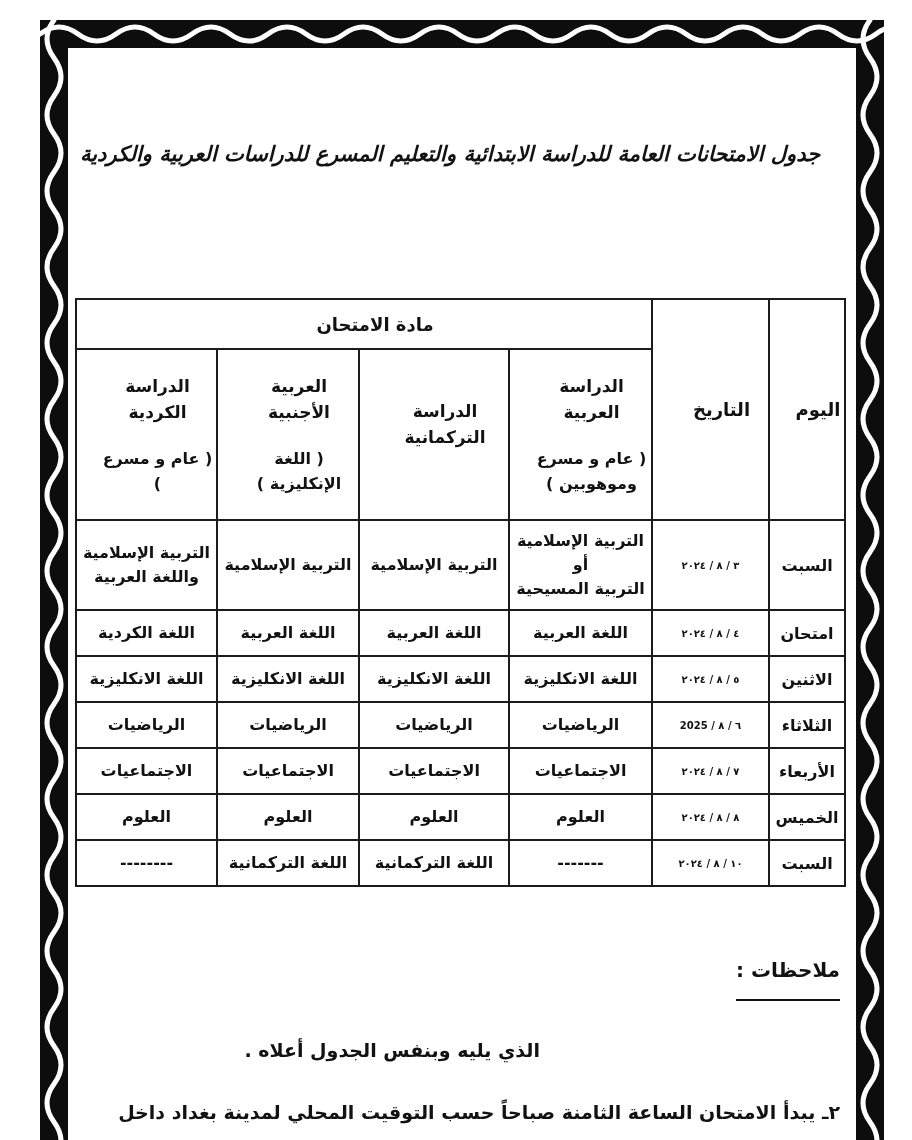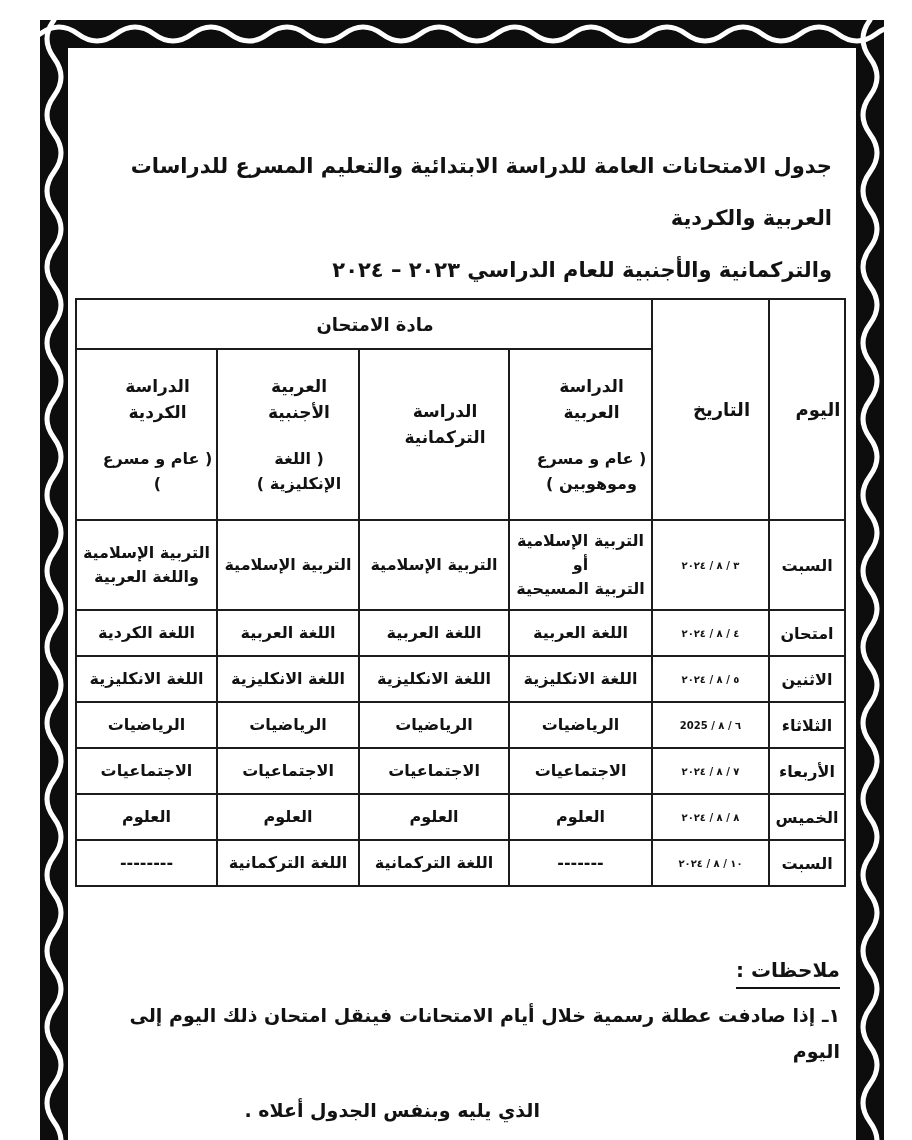--- a/index.html
+++ b/index.html
@@ -10,25 +10,26 @@
     background: #ffffff;
     color: #121212;
     font-family: "DejaVu Sans", "DejaVu Serif", sans-serif;
   }
   .frame-svg { position: absolute; inset: 0; pointer-events: none; }
 
   .content { position: absolute; inset: 0; direction: rtl; }
 
   .title-block {
     position: absolute;
-    top: 140px;
+    top: 128px;
     right: 80px;
     width: 752px;
-    text-align: right;
+    text-align: left;
     font-weight: bold;
+    font-style: italic;
   }
   .title-line { font-size: 21px; line-height: 52px; letter-spacing: 0.2px; }
 
   table.schedule {
     position: absolute;
     top: 298px;
     right: 66px;
     width: 769px;
     border-collapse: collapse;
     table-layout: fixed;
@@ -58,21 +59,21 @@
     top: 958px;
     right: 72px;
     width: 760px;
     font-size: 19px;
   }
   .notes-heading {
     display: inline-block;
     font-size: 20px;
     font-weight: bold;
     border-bottom: 2px solid #121212;
-    padding-bottom: 5px;
+    padding-bottom: 17px;
     margin-bottom: 8px;
   }
   .note-item { margin-bottom: 26px; font-weight: 600; }
   .note-line { line-height: 36px; }
   .note-line.line-1 { padding-right: 300px; margin-top: 23px; }
 </style>
 </head>
 <body>
 
 <svg class="frame-svg" width="912" height="1140" viewBox="0 0 912 1140">
@@ -92,21 +93,20 @@
   <rect x="856" y="20" width="28" height="1120" fill="#0d0d0d"></rect>
   <path id="waveTop" clip-path="url(#clipTop)" fill="none" stroke="#ffffff" stroke-width="5" stroke-linecap="round" d="M 40 34 q 19 -14 38 0 t 38 0 t 38 0 t 38 0 t 38 0 t 38 0 t 38 0 t 38 0 t 38 0 t 38 0 t 38 0 t 38 0 t 38 0 t 38 0 t 38 0 t 38 0 t 38 0 t 38 0 t 38 0 t 38 0 t 38 0 t 38 0 t 38 0"></path>
   <path id="waveLeft" clip-path="url(#clipLeft)" fill="none" stroke="#ffffff" stroke-width="5" stroke-linecap="round" d="M 54 20 q -14 19 0 38 t 0 38 t 0 38 t 0 38 t 0 38 t 0 38 t 0 38 t 0 38 t 0 38 t 0 38 t 0 38 t 0 38 t 0 38 t 0 38 t 0 38 t 0 38 t 0 38 t 0 38 t 0 38 t 0 38 t 0 38 t 0 38 t 0 38 t 0 38 t 0 38 t 0 38 t 0 38 t 0 38 t 0 38 t 0 38"></path>
   <path id="waveRight" clip-path="url(#clipRight)" fill="none" stroke="#ffffff" stroke-width="5" stroke-linecap="round" d="M 870 20 q -14 19 0 38 t 0 38 t 0 38 t 0 38 t 0 38 t 0 38 t 0 38 t 0 38 t 0 38 t 0 38 t 0 38 t 0 38 t 0 38 t 0 38 t 0 38 t 0 38 t 0 38 t 0 38 t 0 38 t 0 38 t 0 38 t 0 38 t 0 38 t 0 38 t 0 38 t 0 38 t 0 38 t 0 38 t 0 38 t 0 38"></path>
 </svg>
 
 <div class="content">
 
   <div class="title-block">
     <div class="title-line">جدول الامتحانات العامة للدراسة الابتدائية والتعليم المسرع للدراسات العربية والكردية</div>
-    <div class="title-line">والتركمانية والأجنبية للعام الدراسي ٢٠٢٣ – ٢٠٢٤</div>
   </div>
 
   <table class="schedule">
     <colgroup>
       <col style="width:76px">
         <col style="width:117px">
         <col style="width:143px">
       <col style="width:150px">
         <col style="width:142px">
         <col style="width:141px">
@@ -197,21 +197,20 @@
           <td class="subject-cell">اللغة التركمانية</td>
           <td class="subject-cell">--------</td>
         </tr>
       </tbody>
   </table>
 
   <div class="notes">
     <div class="notes-heading">ملاحظات :</div>
     <div id="notes-list">
         <div class="note-item">
-          <div class="note-line line-0">١ـ إذا صادفت عطلة رسمية خلال أيام الامتحانات فينقل امتحان ذلك اليوم إلى اليوم</div>
           <div class="note-line line-1">الذي يليه وبنفس الجدول أعلاه .</div>
         </div>
         <div class="note-item">
           <div class="note-line line-0">٢ـ يبدأ الامتحان الساعة الثامنة صباحاً حسب التوقيت المحلي لمدينة بغداد داخل وخارج</div>
         </div>
       </div>
   </div>
 
 </div>
 

